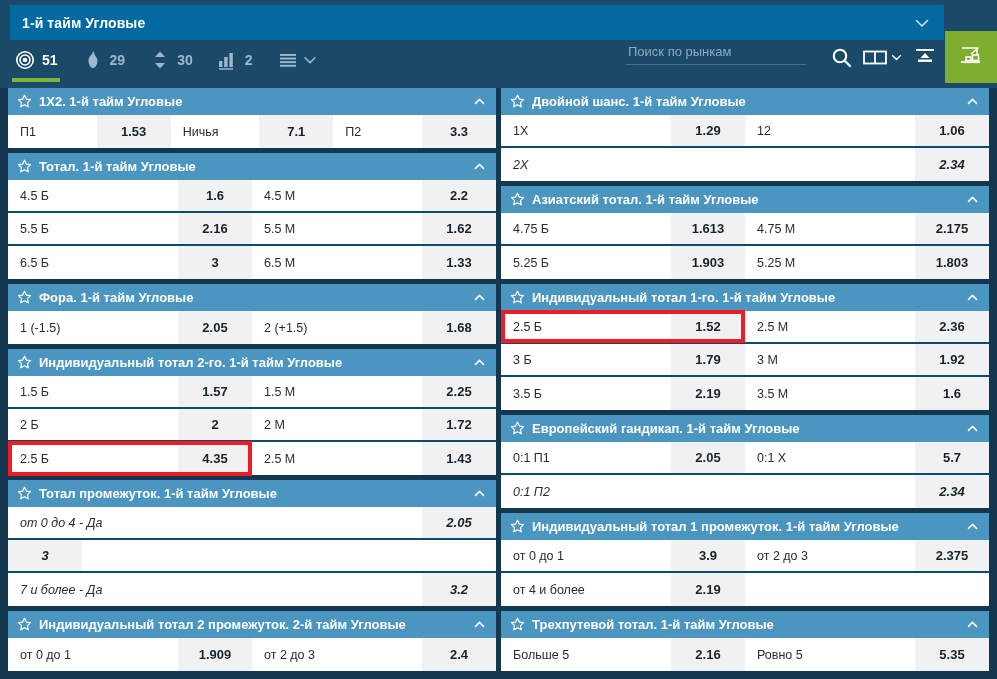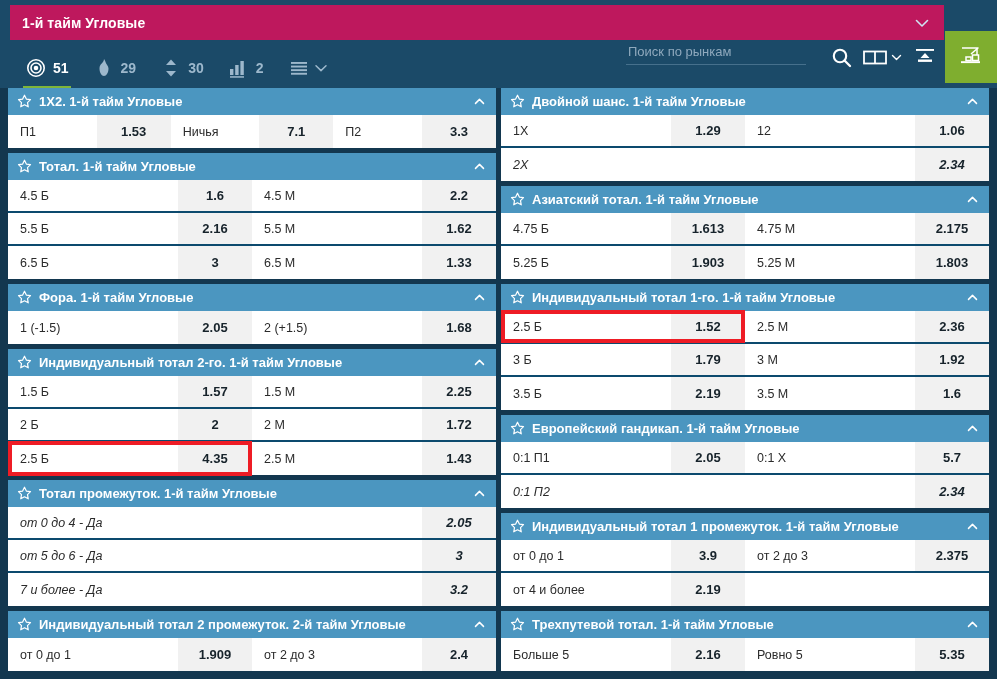--- a/index.html
+++ b/index.html
@@ -13,21 +13,21 @@
   
   .topbar {
     position: relative;
     height: 88px;
     background: #1b4a68;
   }
   .title-strip {
     position: absolute;
     left: 10px; top: 5px;
     width: 934px; height: 35px;
-    background: #be185d;
+    background: #0369a1;
     display: flex; align-items: center;
     padding: 0 12px;
   }
   .title-text {
     color: #ffffff;
     font-size: 14px;
     font-weight: 600;
     letter-spacing: .1px;
     flex: 1;
   }
@@ -37,22 +37,22 @@
     width: 20px; height: 20px;
     cursor: pointer;
   }
   .title-chevron svg { display:block; }
 
   .toolbar {
     position: absolute;
     left: 0; top: 40px;
     width: 946px; height: 48px;
     display: flex;
-    align-items: flex-end;
-    padding-left: 23px;
+    align-items: flex-start;
+    padding-left: 12px;
   }
   .tool-item {
     display: flex;
     align-items: center;
     gap: 6px;
     margin-right: 20px;
     position: relative;
     height: 40px;
     cursor: pointer;
     padding: 0 2px;
@@ -506,21 +506,20 @@
         </div>
         <div class="rows">
           <div class="mrow">
             <div class="cellgroup full clickable">
               <div class="sel-label">от 0 до 4 - Да</div>
               <div class="sel-odds">2.05</div>
             </div>
           </div>
           <div class="mrow">
             <div class="cellgroup full clickable">
-              <div class="sel-label">от 5 до 6 - Да</div>
               <div class="sel-odds">3</div>
             </div>
           </div>
           <div class="mrow">
             <div class="cellgroup full clickable">
               <div class="sel-label">7 и более - Да</div>
               <div class="sel-odds">3.2</div>
             </div>
           </div>
         </div>

